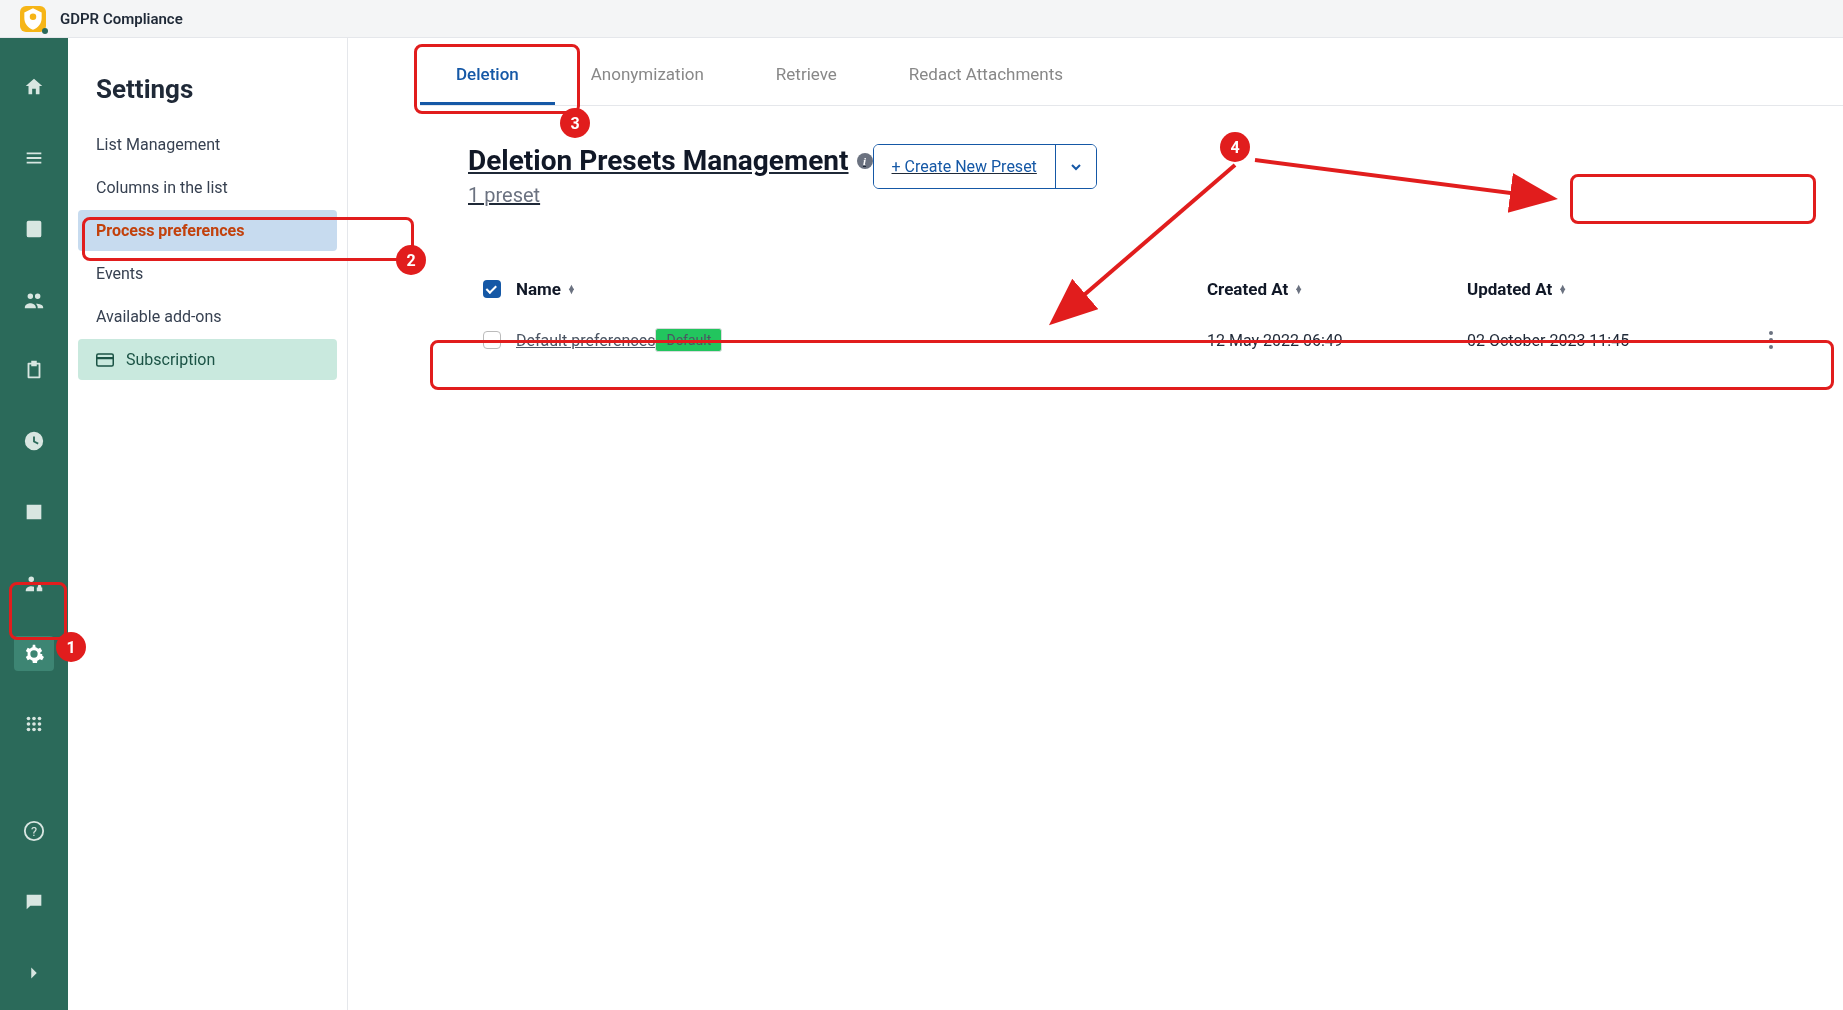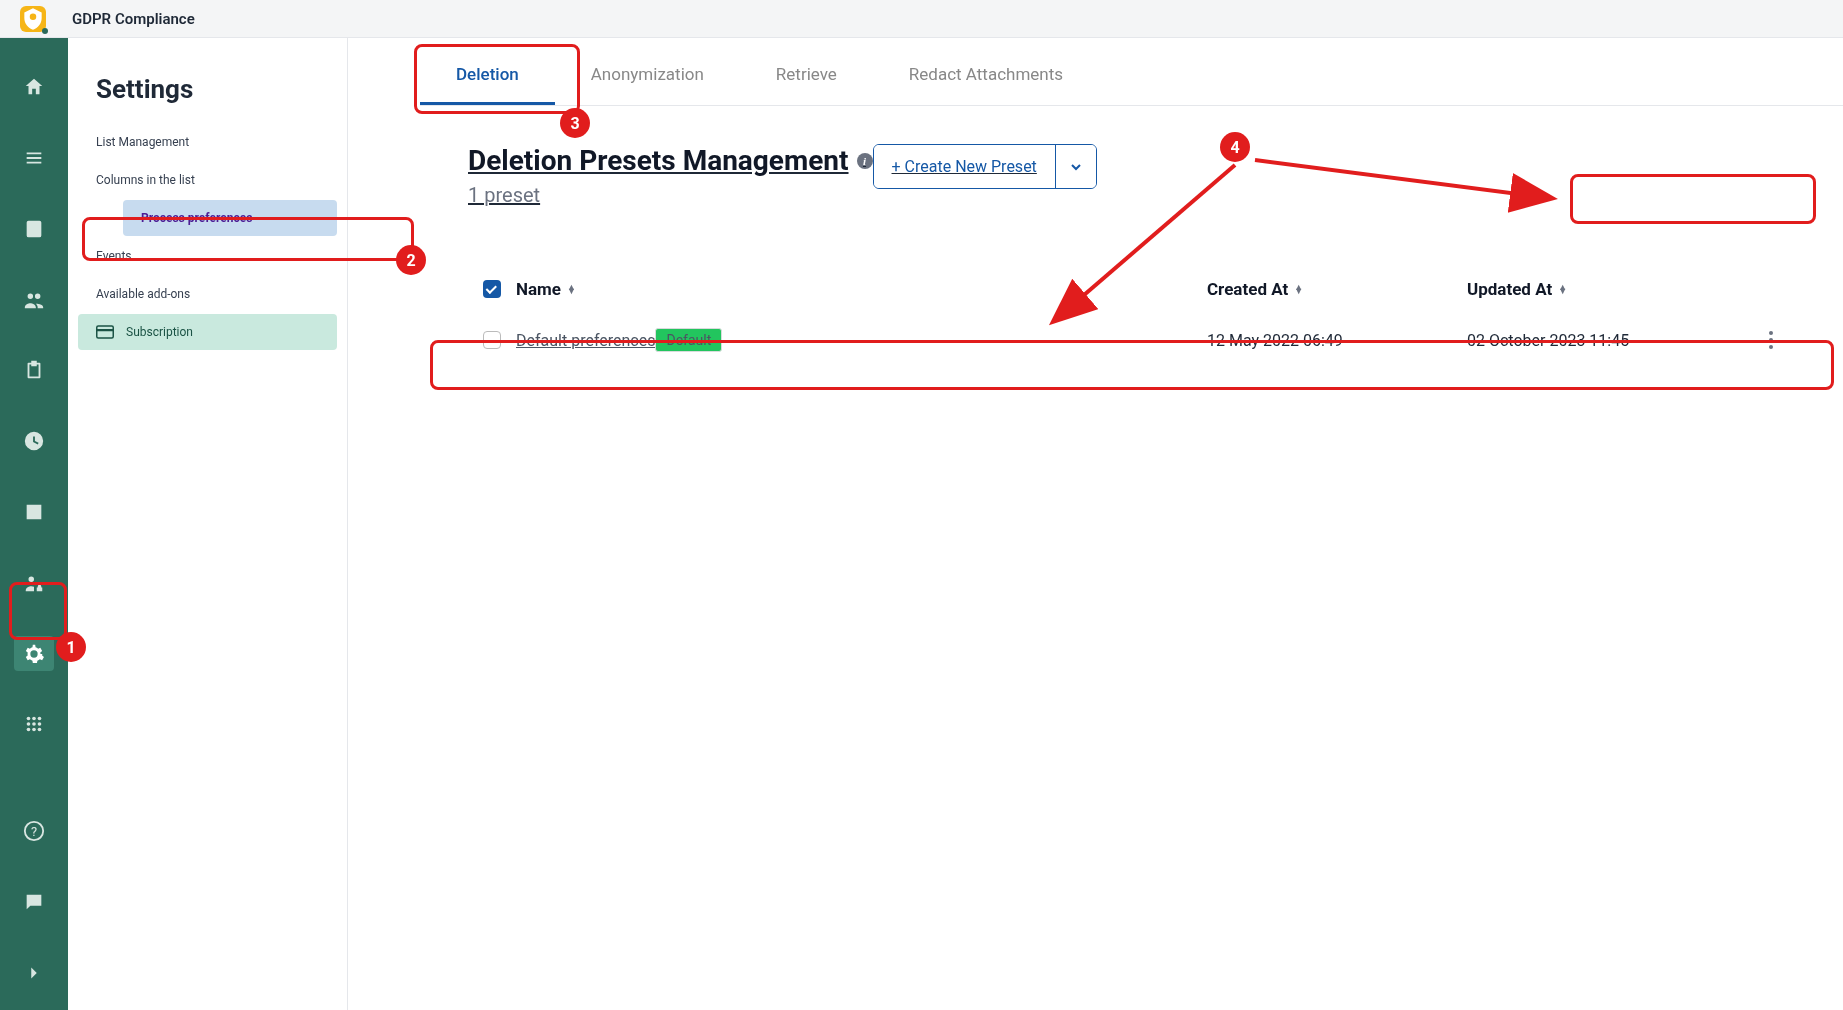--- a/index.html
+++ b/index.html
@@ -63,21 +63,21 @@
     position: relative;
   }
   .app-logo::after {
     content: '';
     position: absolute;
     bottom: -2px; right: -2px;
     width: 6px; height: 6px;
     background: #2b6a5a;
     border-radius: 50%;
   }
-  .app-title { font-weight: 600; font-size: 15px; color: #1f2937; margin-left: 12px; }
+  .app-title { font-weight: 600; font-size: 15px; color: #1f2937; }
 
   
   .settings-panel {
     position: absolute;
     left: 68px; top: 38px; bottom: 0;
     width: 280px;
     background: #fff;
     border-right: 1px solid #e5e7eb;
     padding-top: 36px;
   }
@@ -86,30 +86,29 @@
     font-weight: 700;
     padding: 0 28px 20px;
   }
   .settings-list { list-style: none; padding: 0 10px; }
   .settings-list li {
     padding: 11px 18px;
     margin-bottom: 2px;
     border-radius: 4px;
     cursor: pointer;
     color: #374151;
-    font-size: 12px;
+    font-size: 16px;
     display: flex;
     align-items: center;
     gap: 12px;
   }
   .settings-list li.active {
     background: #c7dbef;
-    color: #4c1d95;
+    color: #c2410c;
     font-weight: 700;
-    margin-left: 45px;
   }
   .settings-list li.highlight {
     background: #c9e9de;
     color: #1b5345;
   }
   .settings-list li svg { width: 18px; height: 14px; fill: currentColor; }
 
   
   .main {
     position: absolute;

